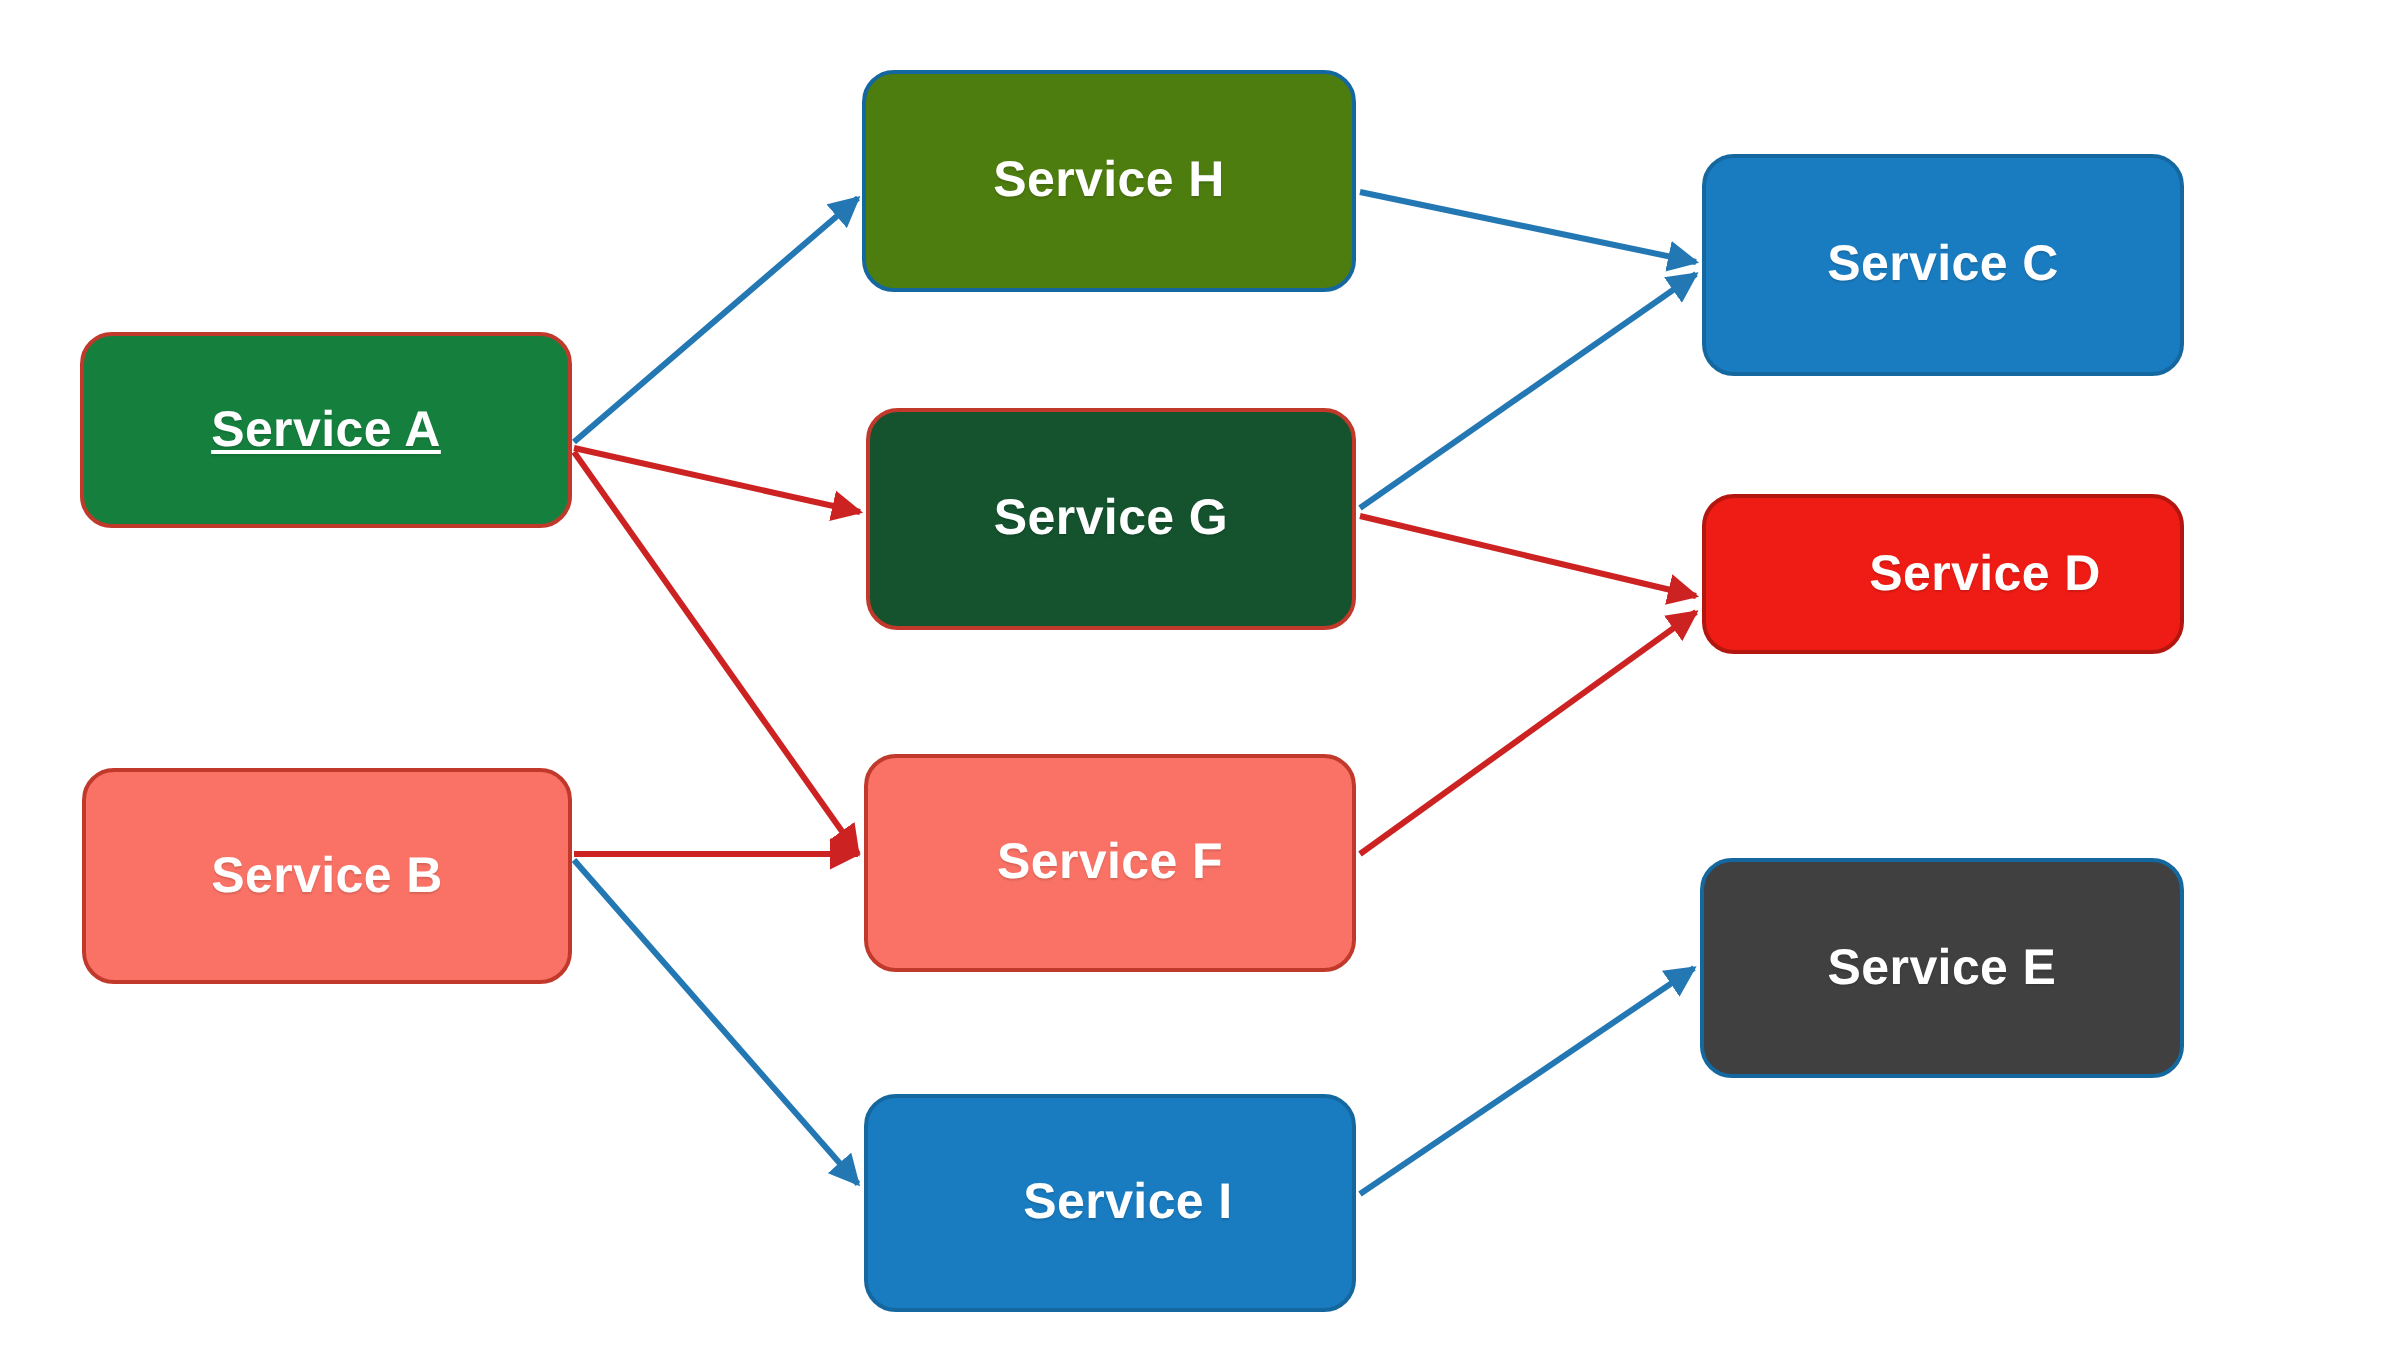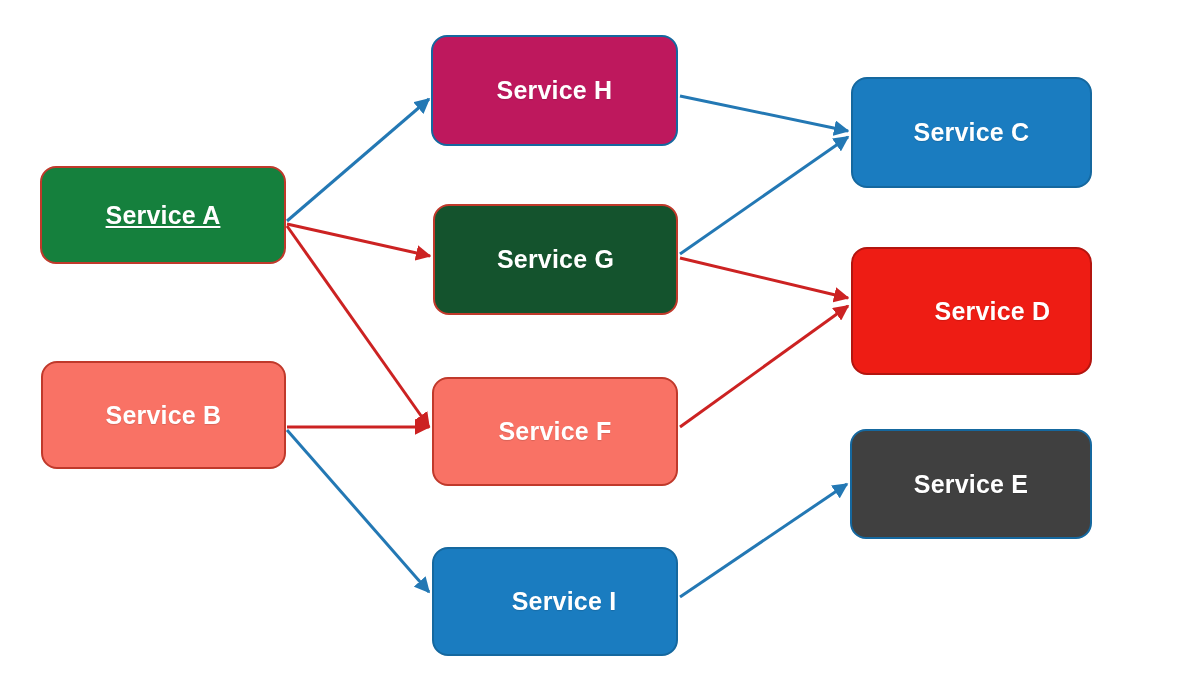--- a/index.html
+++ b/index.html
@@ -67,39 +67,39 @@
         <line x1="680" y1="258" x2="848" y2="298" stroke="#CC2222" stroke-width="3" stroke-linecap="butt" marker-end="url(#arrow-red)"></line>
         <line x1="680" y1="427" x2="848" y2="306" stroke="#CC2222" stroke-width="3" stroke-linecap="butt" marker-end="url(#arrow-red)"></line>
         <line x1="680" y1="597" x2="847" y2="484" stroke="#2378B4" stroke-width="3" stroke-linecap="butt" marker-end="url(#arrow-blue)"></line>
       </g>
   </svg>
 
   <div id="nodes-group">
       <div class="node" style="left: 40px; top: 166px; width: 246px; height: 98px; background: #15803d; border: 2px solid rgb(192, 57, 43); color: rgb(255, 255, 255); text-decoration: underline;">
         <span class="node-label">Service A</span>
       </div>
-      <div class="node" style="left: 41px; top: 361px; width: 245px; height: 108px; background: rgb(249, 114, 101); border: 2px solid rgb(192, 57, 43); color: rgb(255, 255, 255); justify-content: center;">
+      <div class="node" style="left: 41px; top: 384px; width: 245px; height: 108px; background: rgb(249, 114, 101); border: 2px solid rgb(192, 57, 43); color: rgb(255, 255, 255); justify-content: center;">
         <span class="node-label">Service B</span>
       </div>
-      <div class="node" style="left: 431px; top: 35px; width: 247px; height: 111px; background: #be185d; border: 2px solid rgb(21, 104, 159); color: rgb(255, 255, 255);">
+      <div class="node" style="left: 431px; top: 35px; width: 247px; height: 111px; background: #4d7c0f; border: 2px solid rgb(21, 104, 159); color: rgb(255, 255, 255);">
         <span class="node-label">Service H</span>
       </div>
       <div class="node" style="left: 433px; top: 204px; width: 245px; height: 111px; background: #14532d; border: 2px solid rgb(192, 57, 43); color: rgb(255, 255, 255);">
         <span class="node-label">Service G</span>
       </div>
       <div class="node" style="left: 432px; top: 377px; width: 246px; height: 109px; background: rgb(249, 114, 101); border: 2px solid rgb(192, 57, 43); color: rgb(255, 255, 255);">
         <span class="node-label">Service F</span>
       </div>
       <div class="node" style="left: 432px; top: 547px; width: 246px; height: 109px; background: rgb(26, 124, 192); border: 2px solid rgb(21, 104, 159); color: rgb(255, 255, 255); padding-left: 18px;">
         <span class="node-label">Service I</span>
       </div>
       <div class="node" style="left: 851px; top: 77px; width: 241px; height: 111px; background: rgb(26, 124, 192); border: 2px solid rgb(21, 104, 159); color: rgb(255, 255, 255);">
         <span class="node-label">Service C</span>
       </div>
-      <div class="node" style="left: 851px; top: 247px; width: 241px; height: 128px; background: rgb(238, 28, 20); border: 2px solid rgb(179, 21, 15); color: rgb(255, 255, 255); padding-left: 42px;">
+      <div class="node" style="left: 851px; top: 247px; width: 241px; height: 80px; background: rgb(238, 28, 20); border: 2px solid rgb(179, 21, 15); color: rgb(255, 255, 255); padding-left: 42px;">
         <span class="node-label">Service D</span>
       </div>
       <div class="node" style="left: 850px; top: 429px; width: 242px; height: 110px; background: #404040; border: 2px solid rgb(21, 104, 159); color: rgb(255, 255, 255);">
         <span class="node-label">Service E</span>
       </div>
     </div>
 
 </div>
 
 </body></html>

